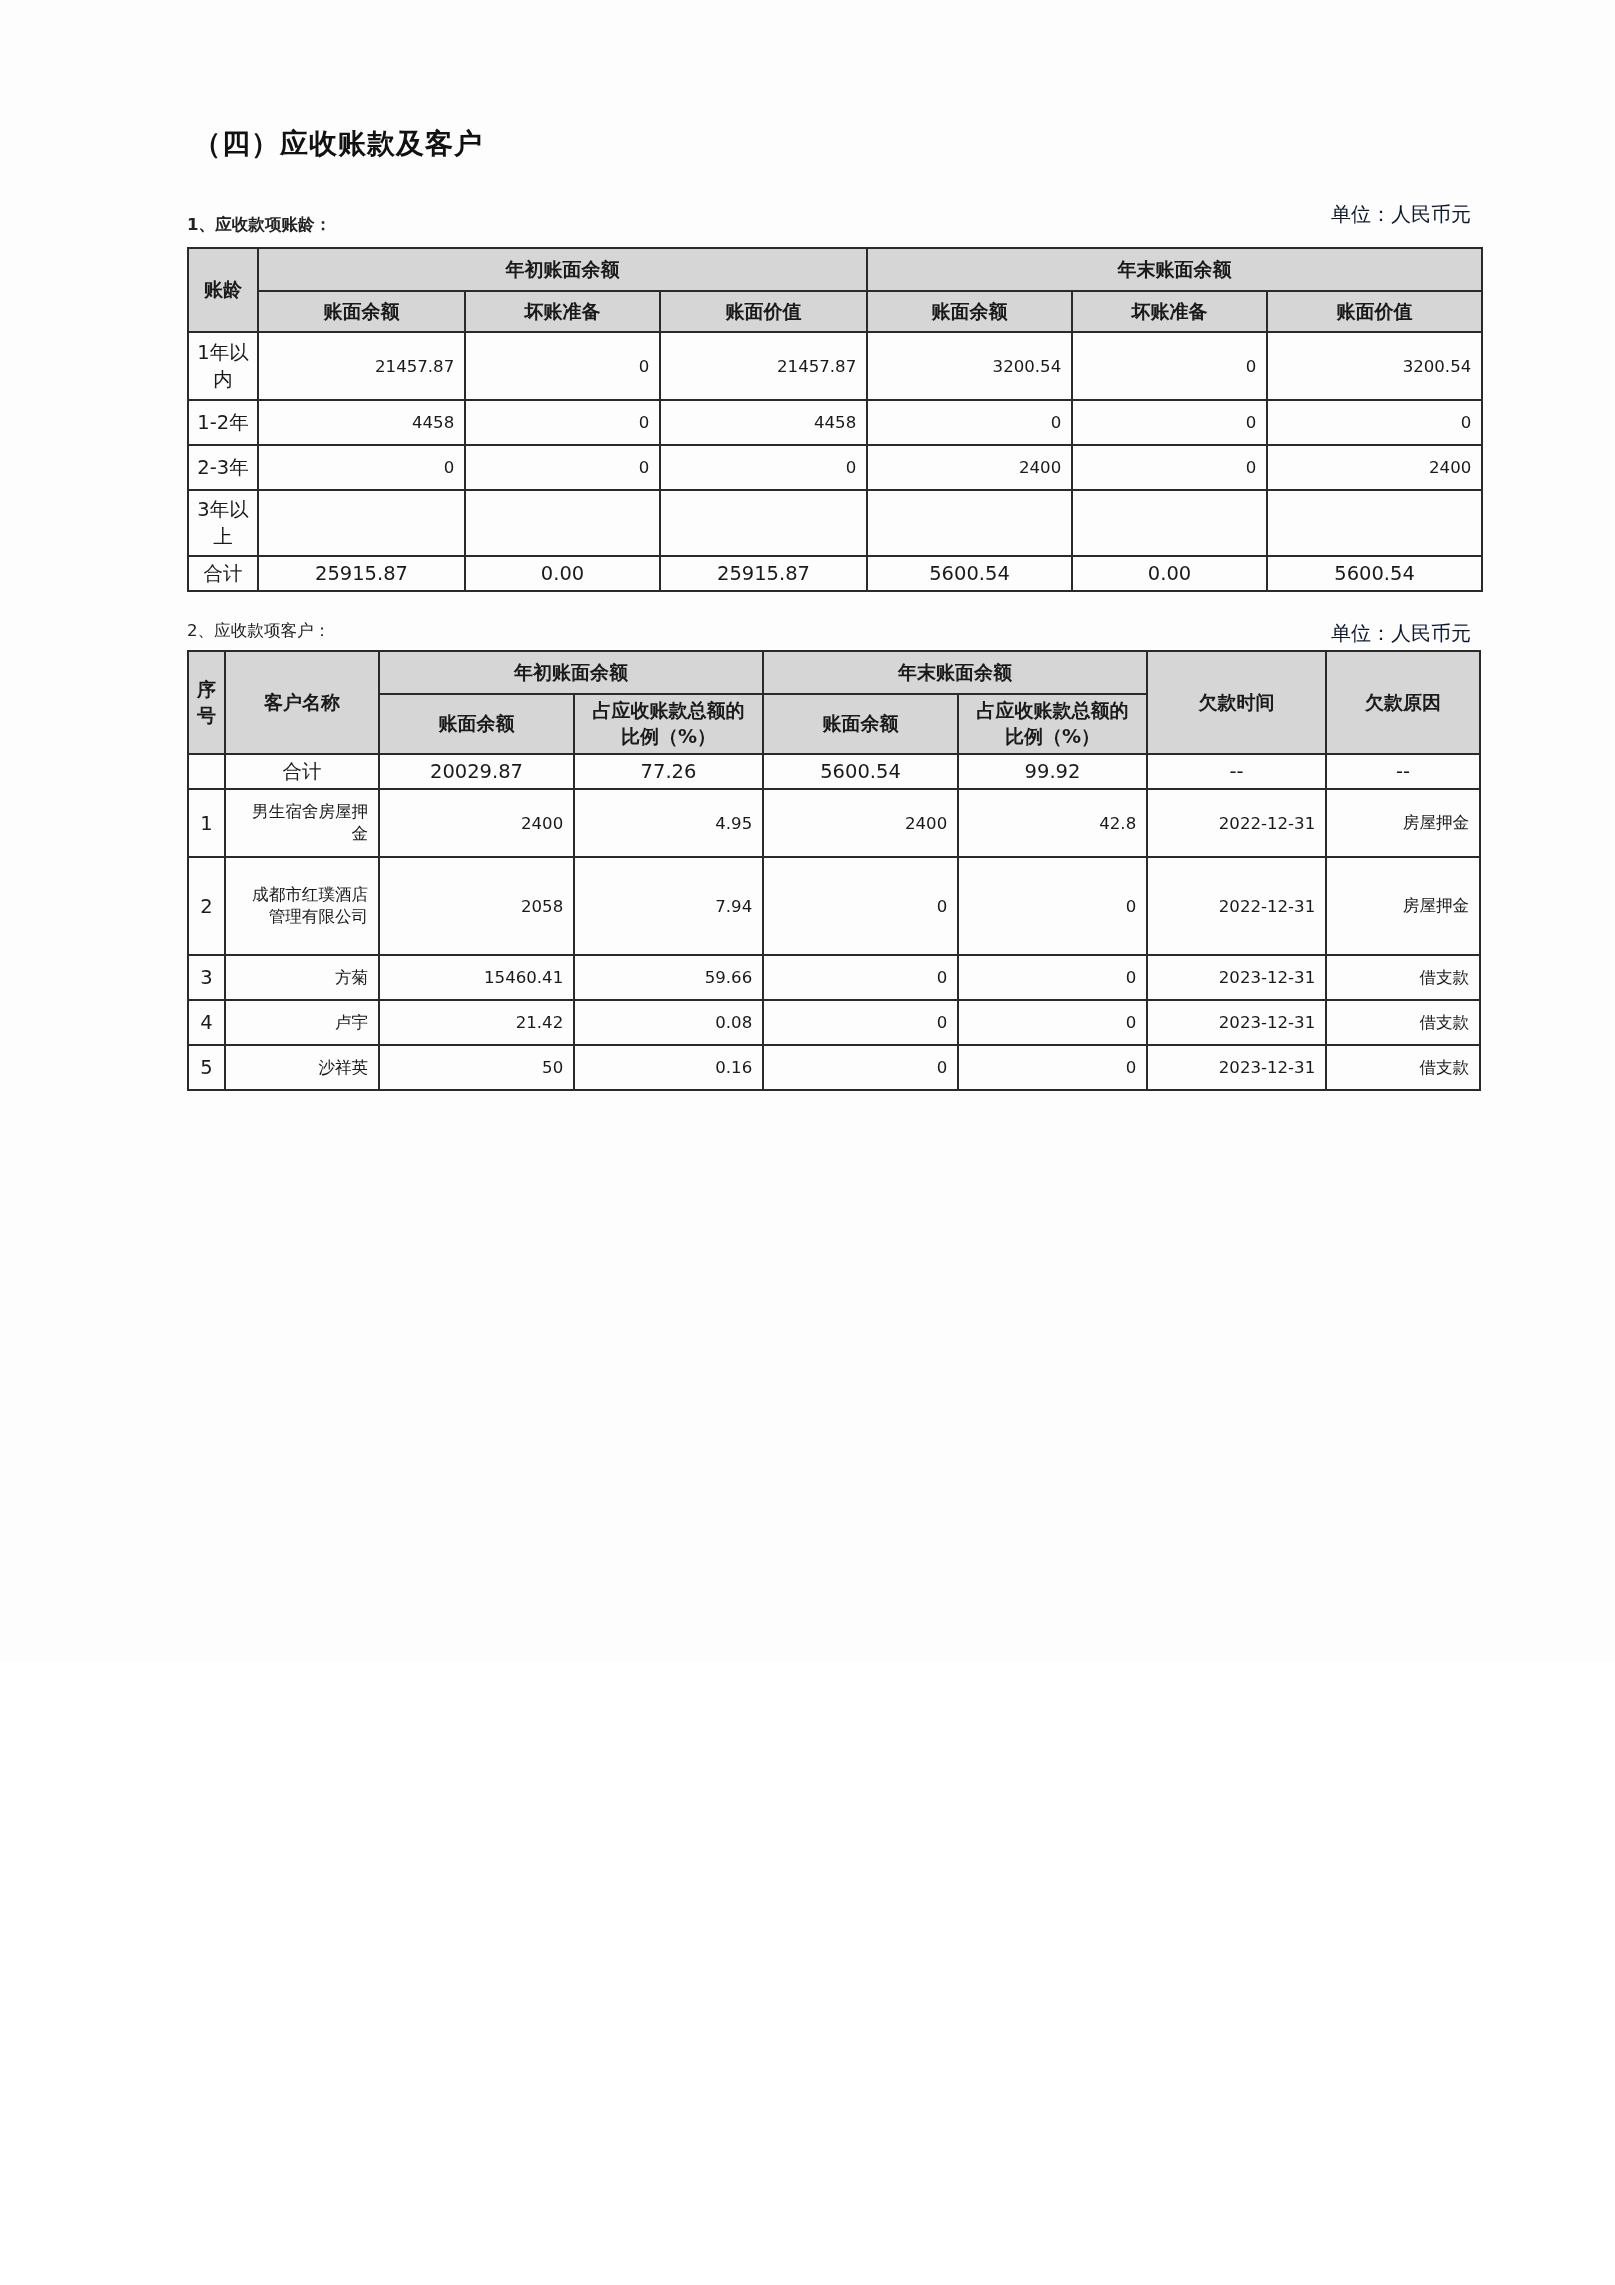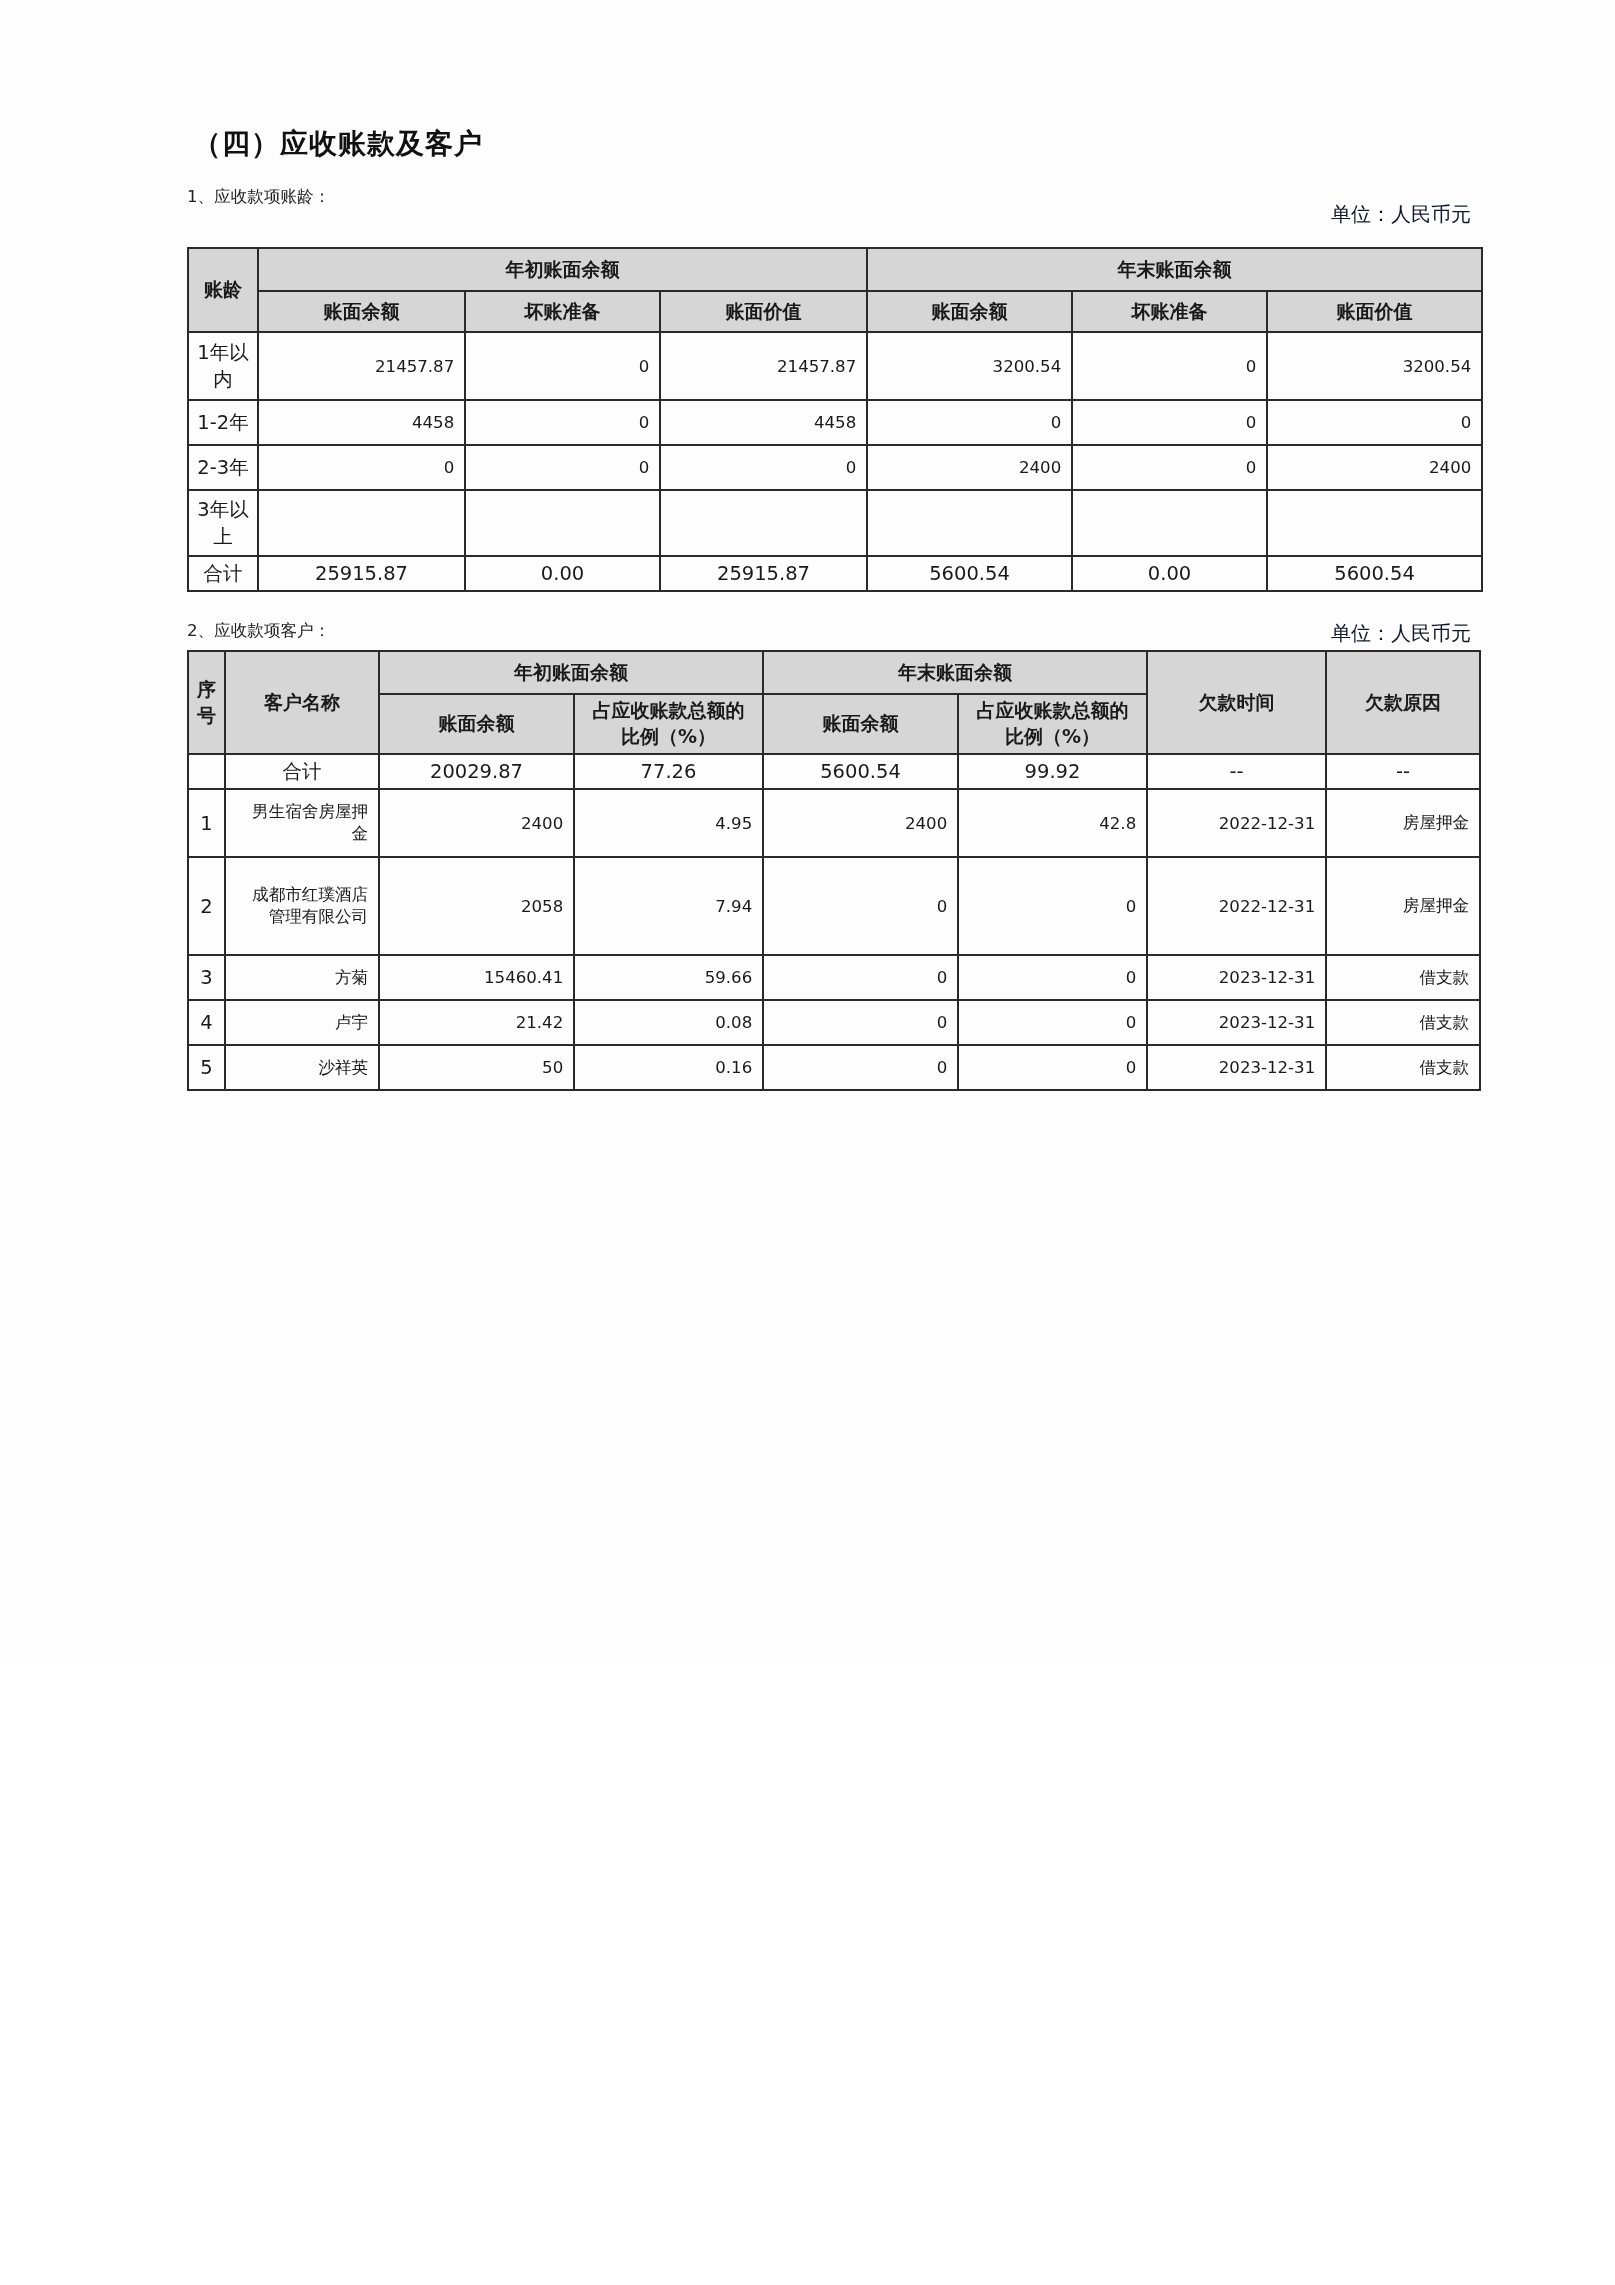--- a/index.html
+++ b/index.html
@@ -17,21 +17,21 @@
   td.seq{text-align:center;font-size:19.5px;padding:0;}
   .footer{position:absolute;left:0;width:1615px;top:2126px;text-align:center;font-size:16.6px;color:#222;}
 </style>
 </head>
 <body>
 
 <div class="page">
 
   <div class="title">（四）应收账款及客户</div>
 
-  <div class="caption" style="left:187px;top:186px;">1、应收款项账龄：</div>
+  <div class="caption" style="left:187px;top:214px;font-weight:bold;">1、应收款项账龄：</div>
   <div class="unit" style="top:201px;">单位：人民币元</div>
 
   <table style="left:187px;top:247px;width:1293px;">
     <colgroup>
       <col style="width:70px">
         <col style="width:207px">
         <col style="width:195px">
         <col style="width:207px">
       <col style="width:205px">
         <col style="width:195px">

